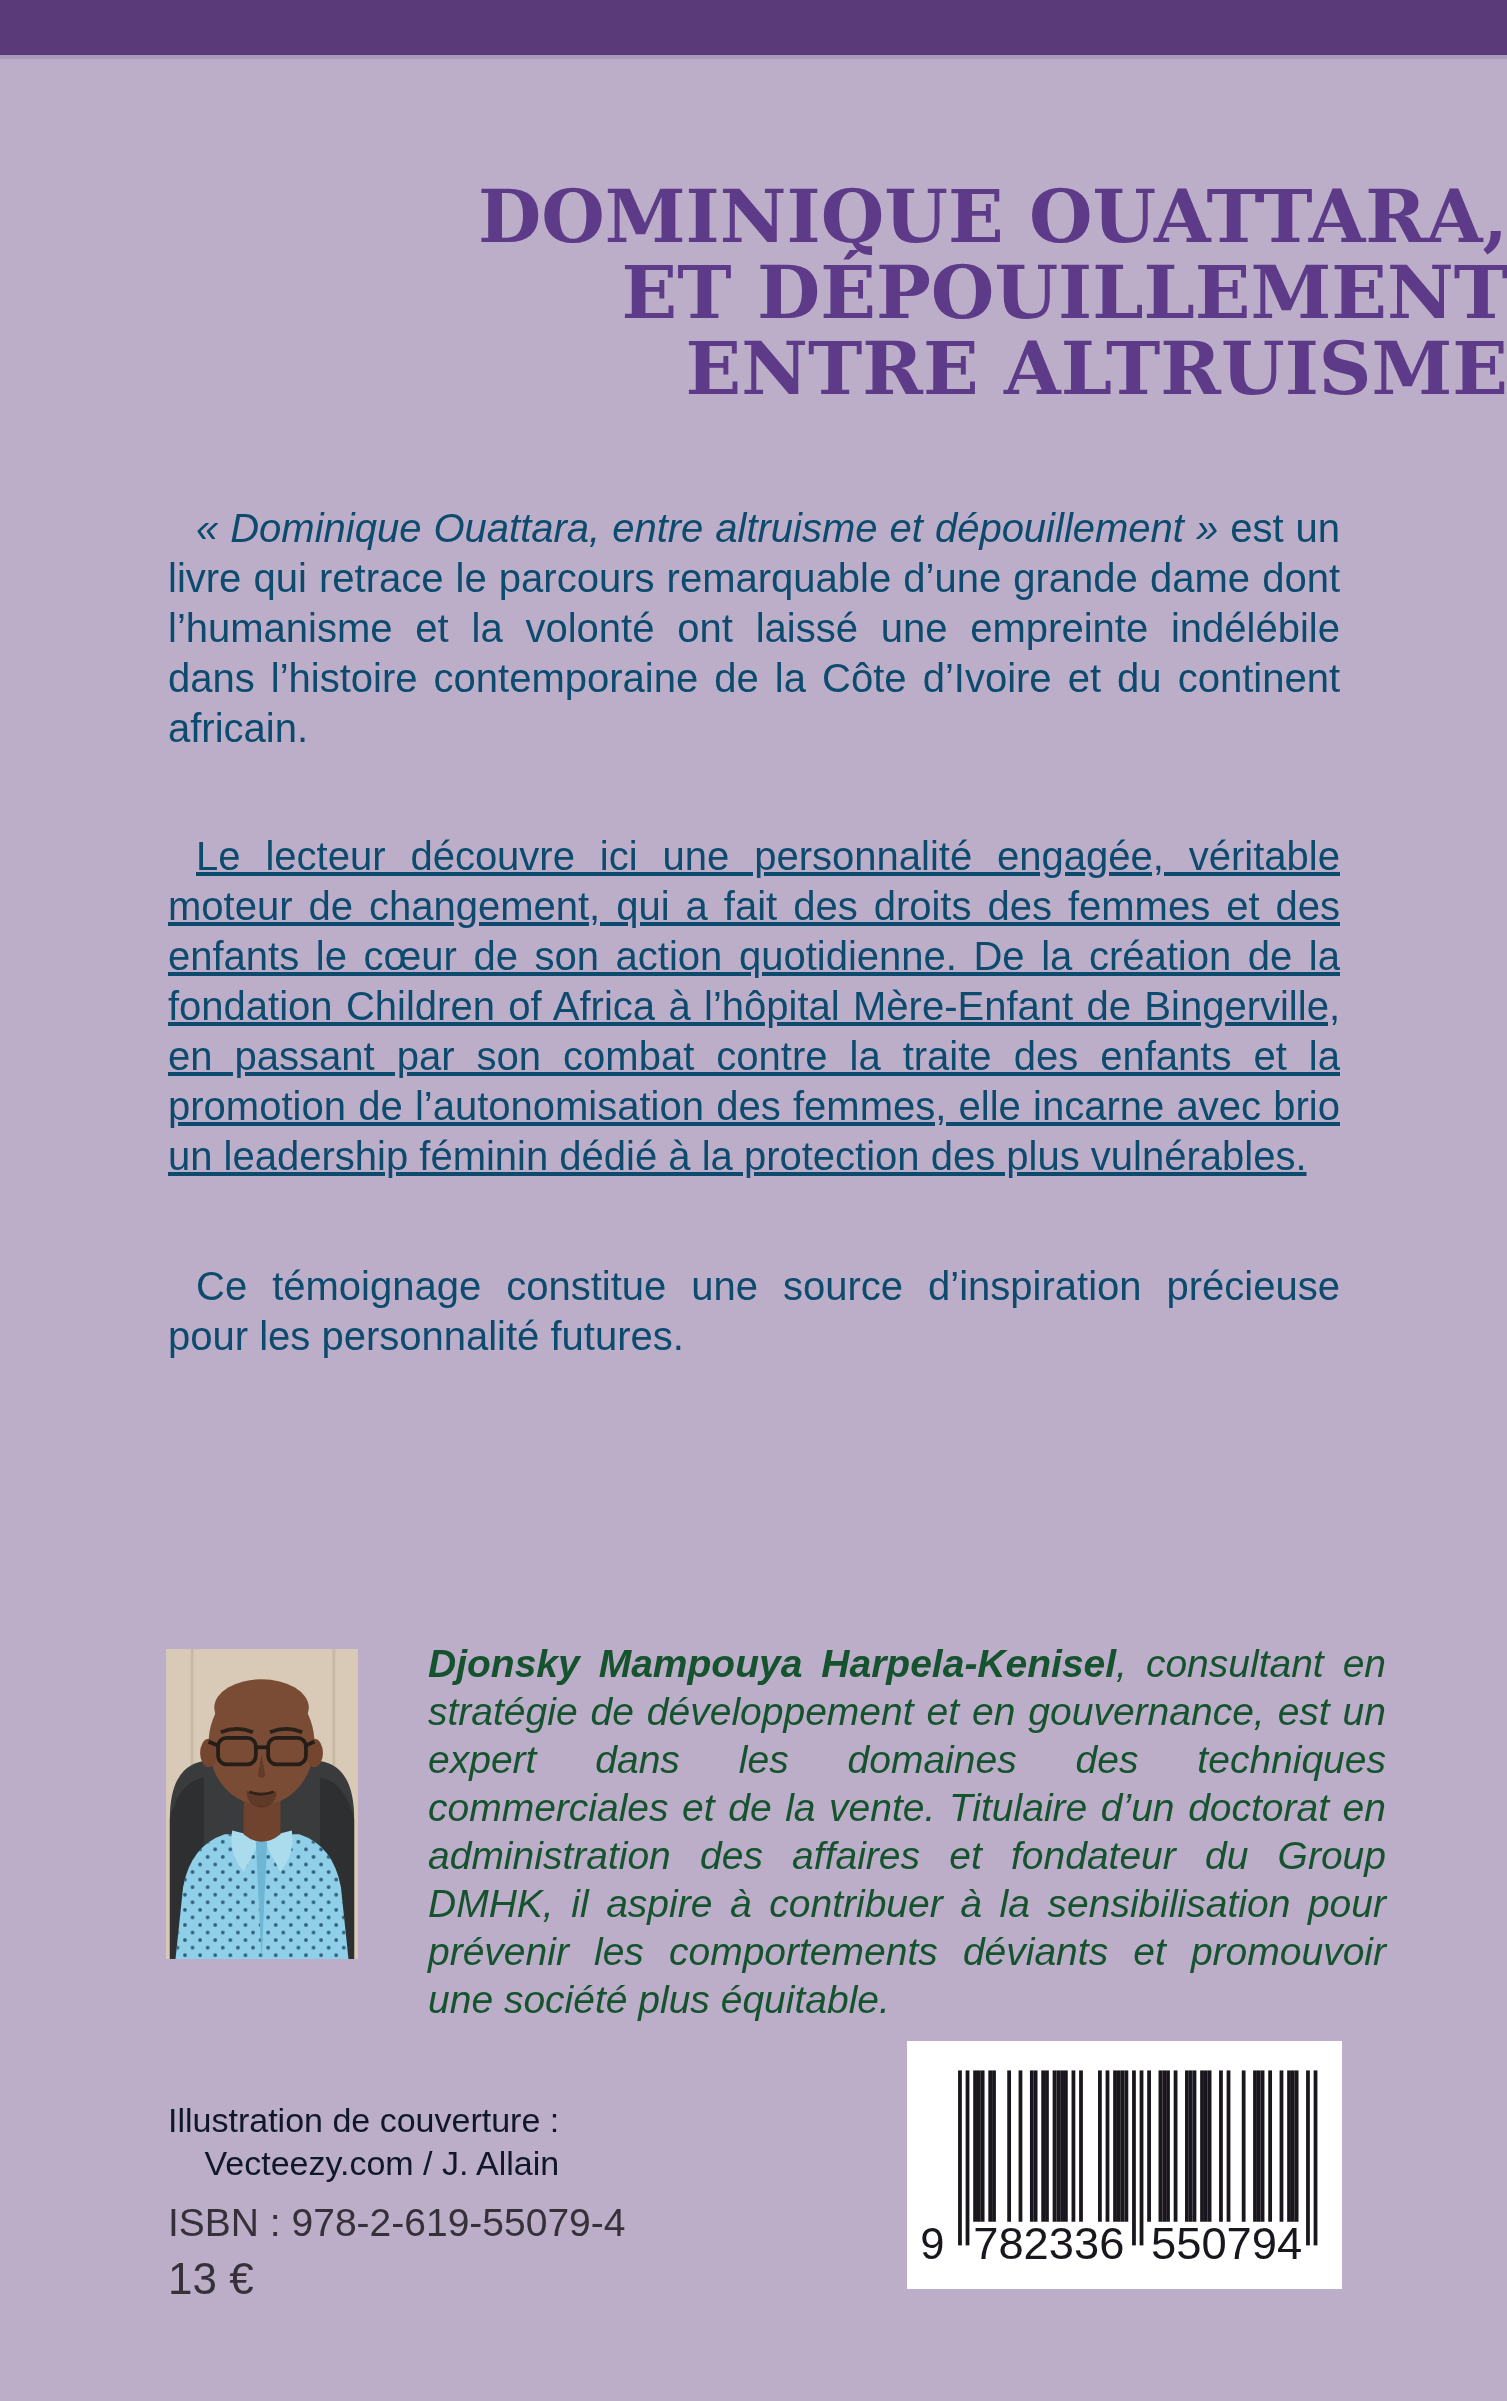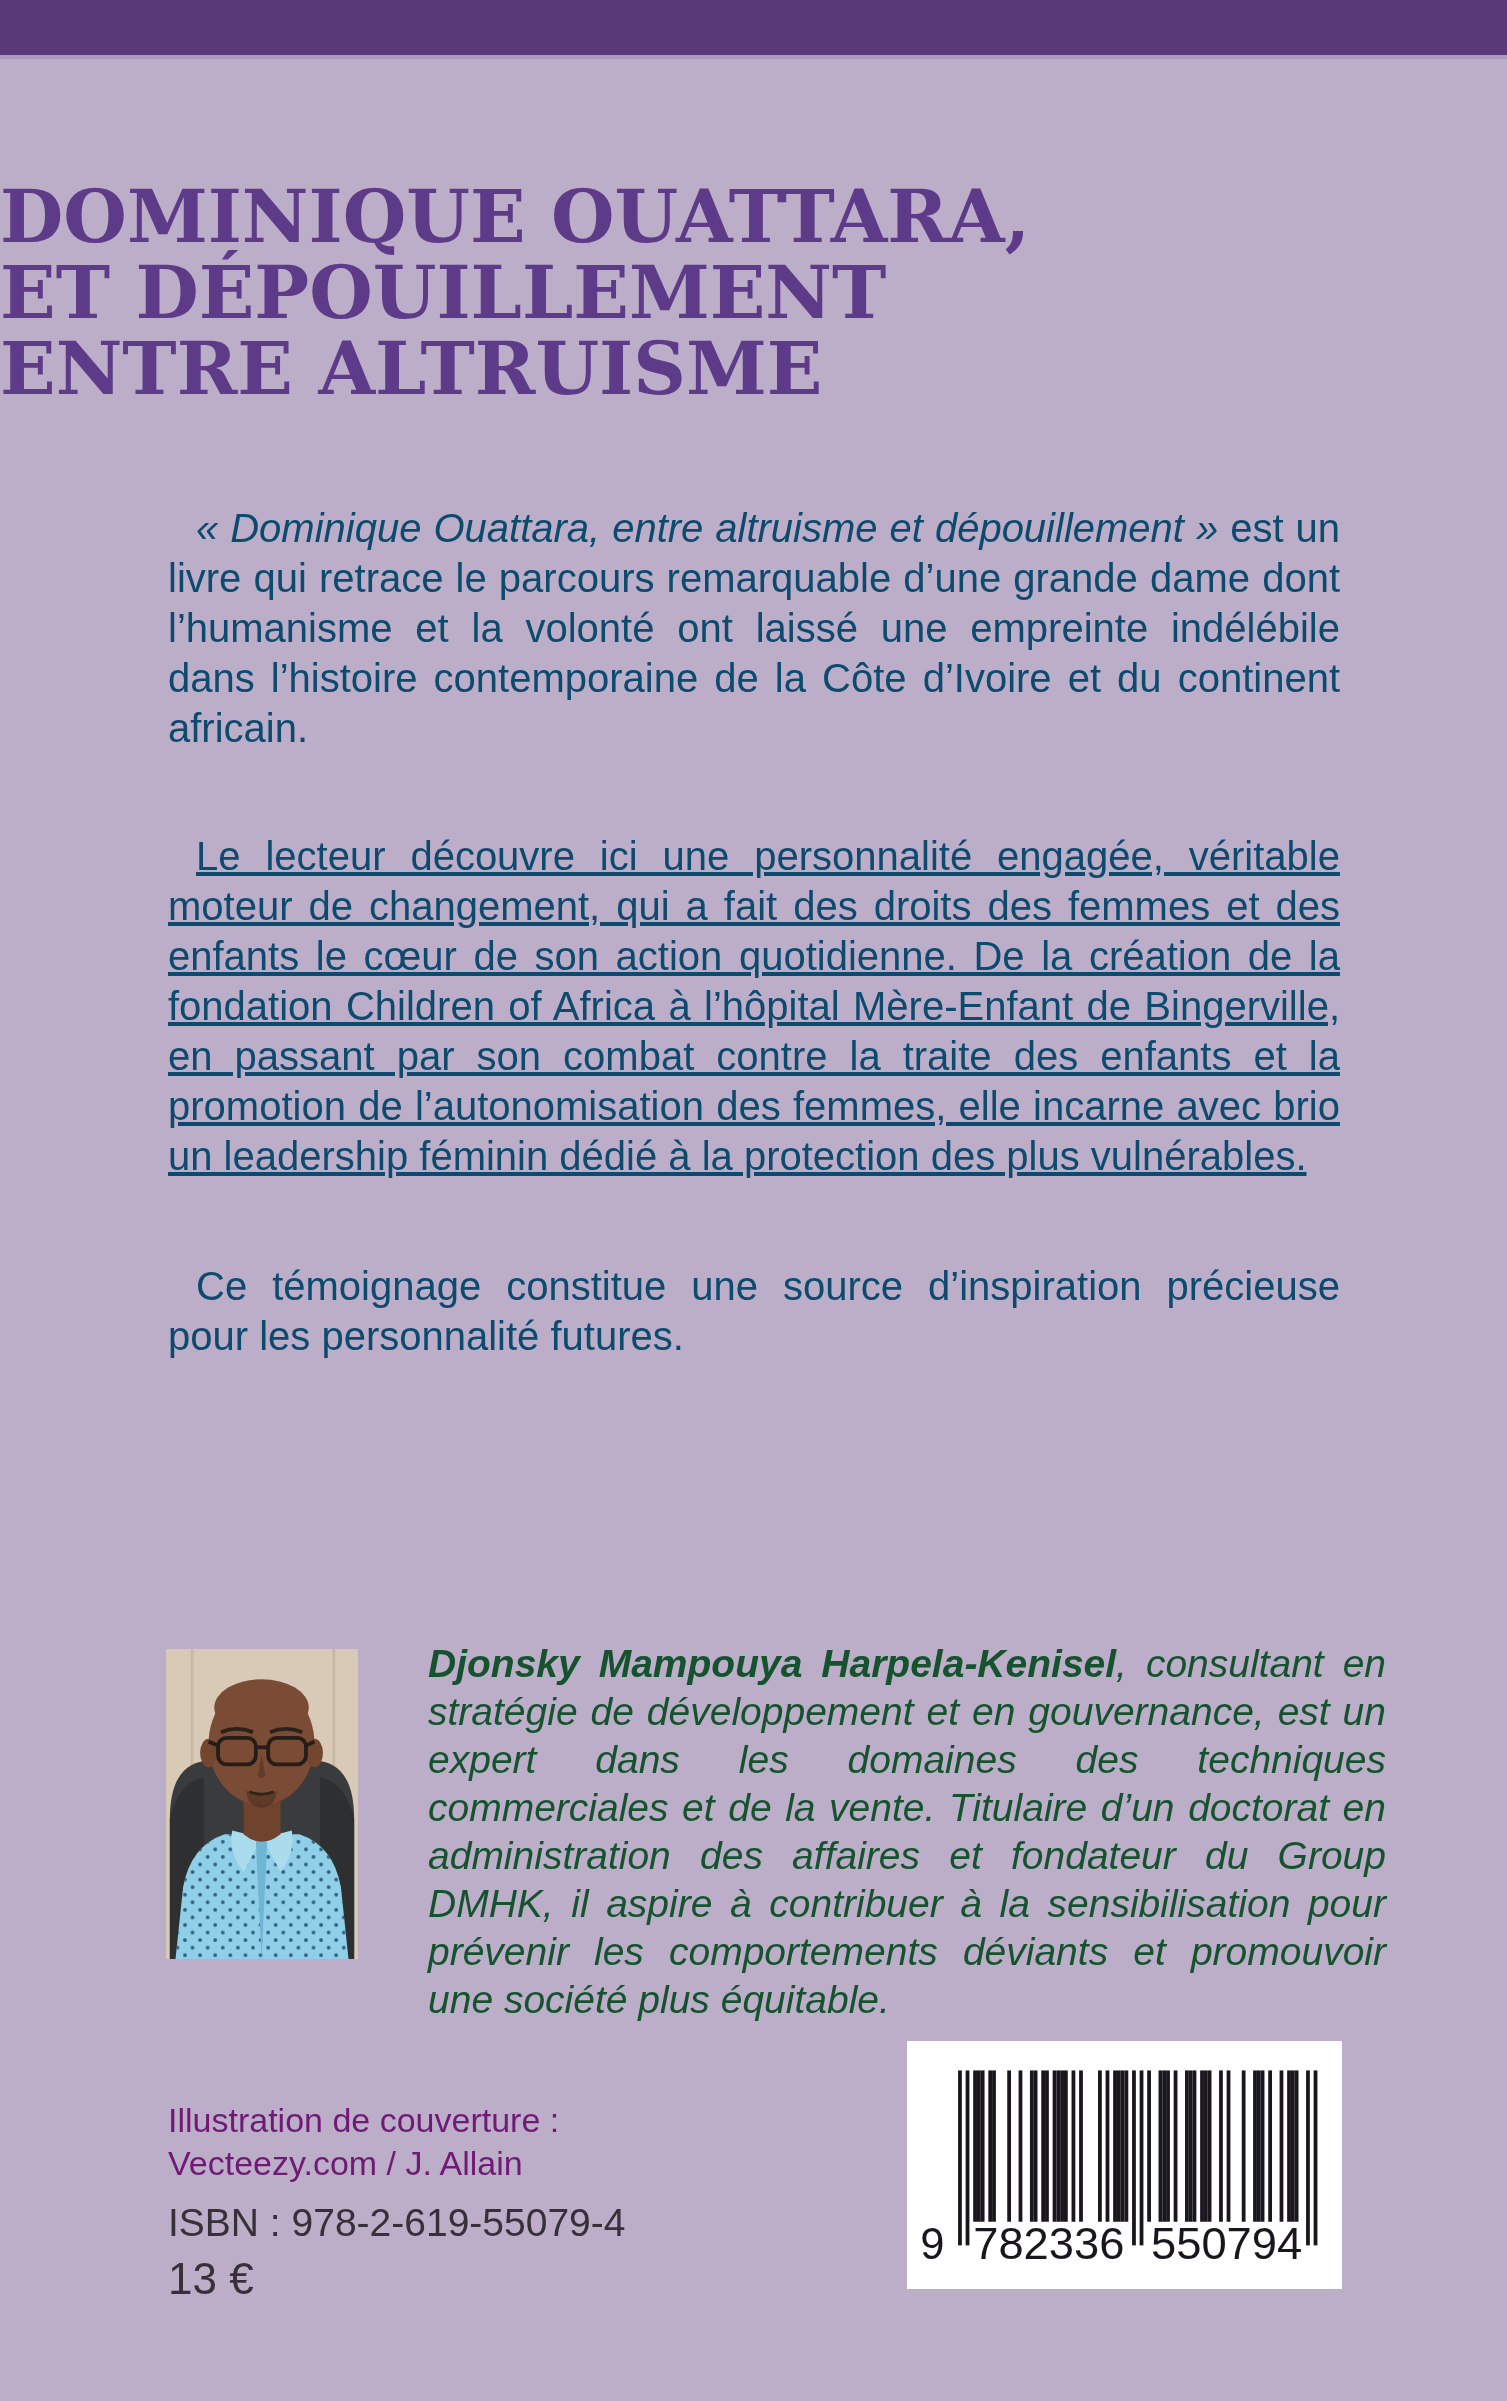--- a/index.html
+++ b/index.html
@@ -1,42 +1,42 @@
 <!DOCTYPE html>
 <html lang="fr" style="font-size:15px"><head>
 <meta charset="utf-8">
 <style>
   html,body{margin:0;padding:0;}
   body{width:1508px;height:2402px;background:#bcadc9;font-family:"Liberation Sans",sans-serif;}
   .page{position:relative;width:1508px;height:2402px;background:#bcadc9;overflow:hidden;}
 
   .top-band{position:absolute;left:0;top:0;width:100%;height:55px;background:#5a3a79;border-bottom:4.7px solid #a89bbd;}
 
-  .title{position:absolute;left:0;top:129px;width:100%;text-align:left;
+  .title{position:absolute;left:0;top:129px;width:100%;text-align:right;
          font-family:"DejaVu Serif",serif;font-weight:bold;
          font-size:73px;line-height:76px;color:#5d3b88;letter-spacing:0px;}
   .title .tline{display:block;}
 
   .synopsis p{position:absolute;left:168px;width:1172px;margin:0;
               font-size:40px;line-height:50px;color:#0c4a6e;
               text-align:justify;text-indent:28px;}
   #para1{top:503px;}
   #para2{top:831px;text-decoration:underline;}
   #para3{top:1261px;}
   .ital{font-style:italic;}
 
   .photo{position:absolute;left:166px;top:1649px;width:192px;height:310px;}
   .photo svg{display:block;}
 
   .bio{position:absolute;left:412px;top:1624px;width:958px;margin:16px;
        font-size:39px;line-height:48px;color:#14532d;font-style:italic;text-align:justify;}
   .bio .author-name{font-weight:bold;}
 
   .credit{position:absolute;left:168px;top:2099px;margin:0;
-          font-size:34px;line-height:43px;color:#701a75;}
+          font-size:34px;line-height:43px;color:#0f172a;text-align:right;}
   .isbn{position:absolute;left:168px;top:2201px;margin:0;font-size:39px;color:#363039;}
   .price{position:absolute;left:168px;top:2254px;margin:0;font-size:44px;color:#363039;text-align:right;}
 
   .barcode-box{position:absolute;left:907px;top:2041px;width:435px;height:248px;background:#ffffff;}
 </style>
 </head>
 <body>
 
 <div class="page">
 

